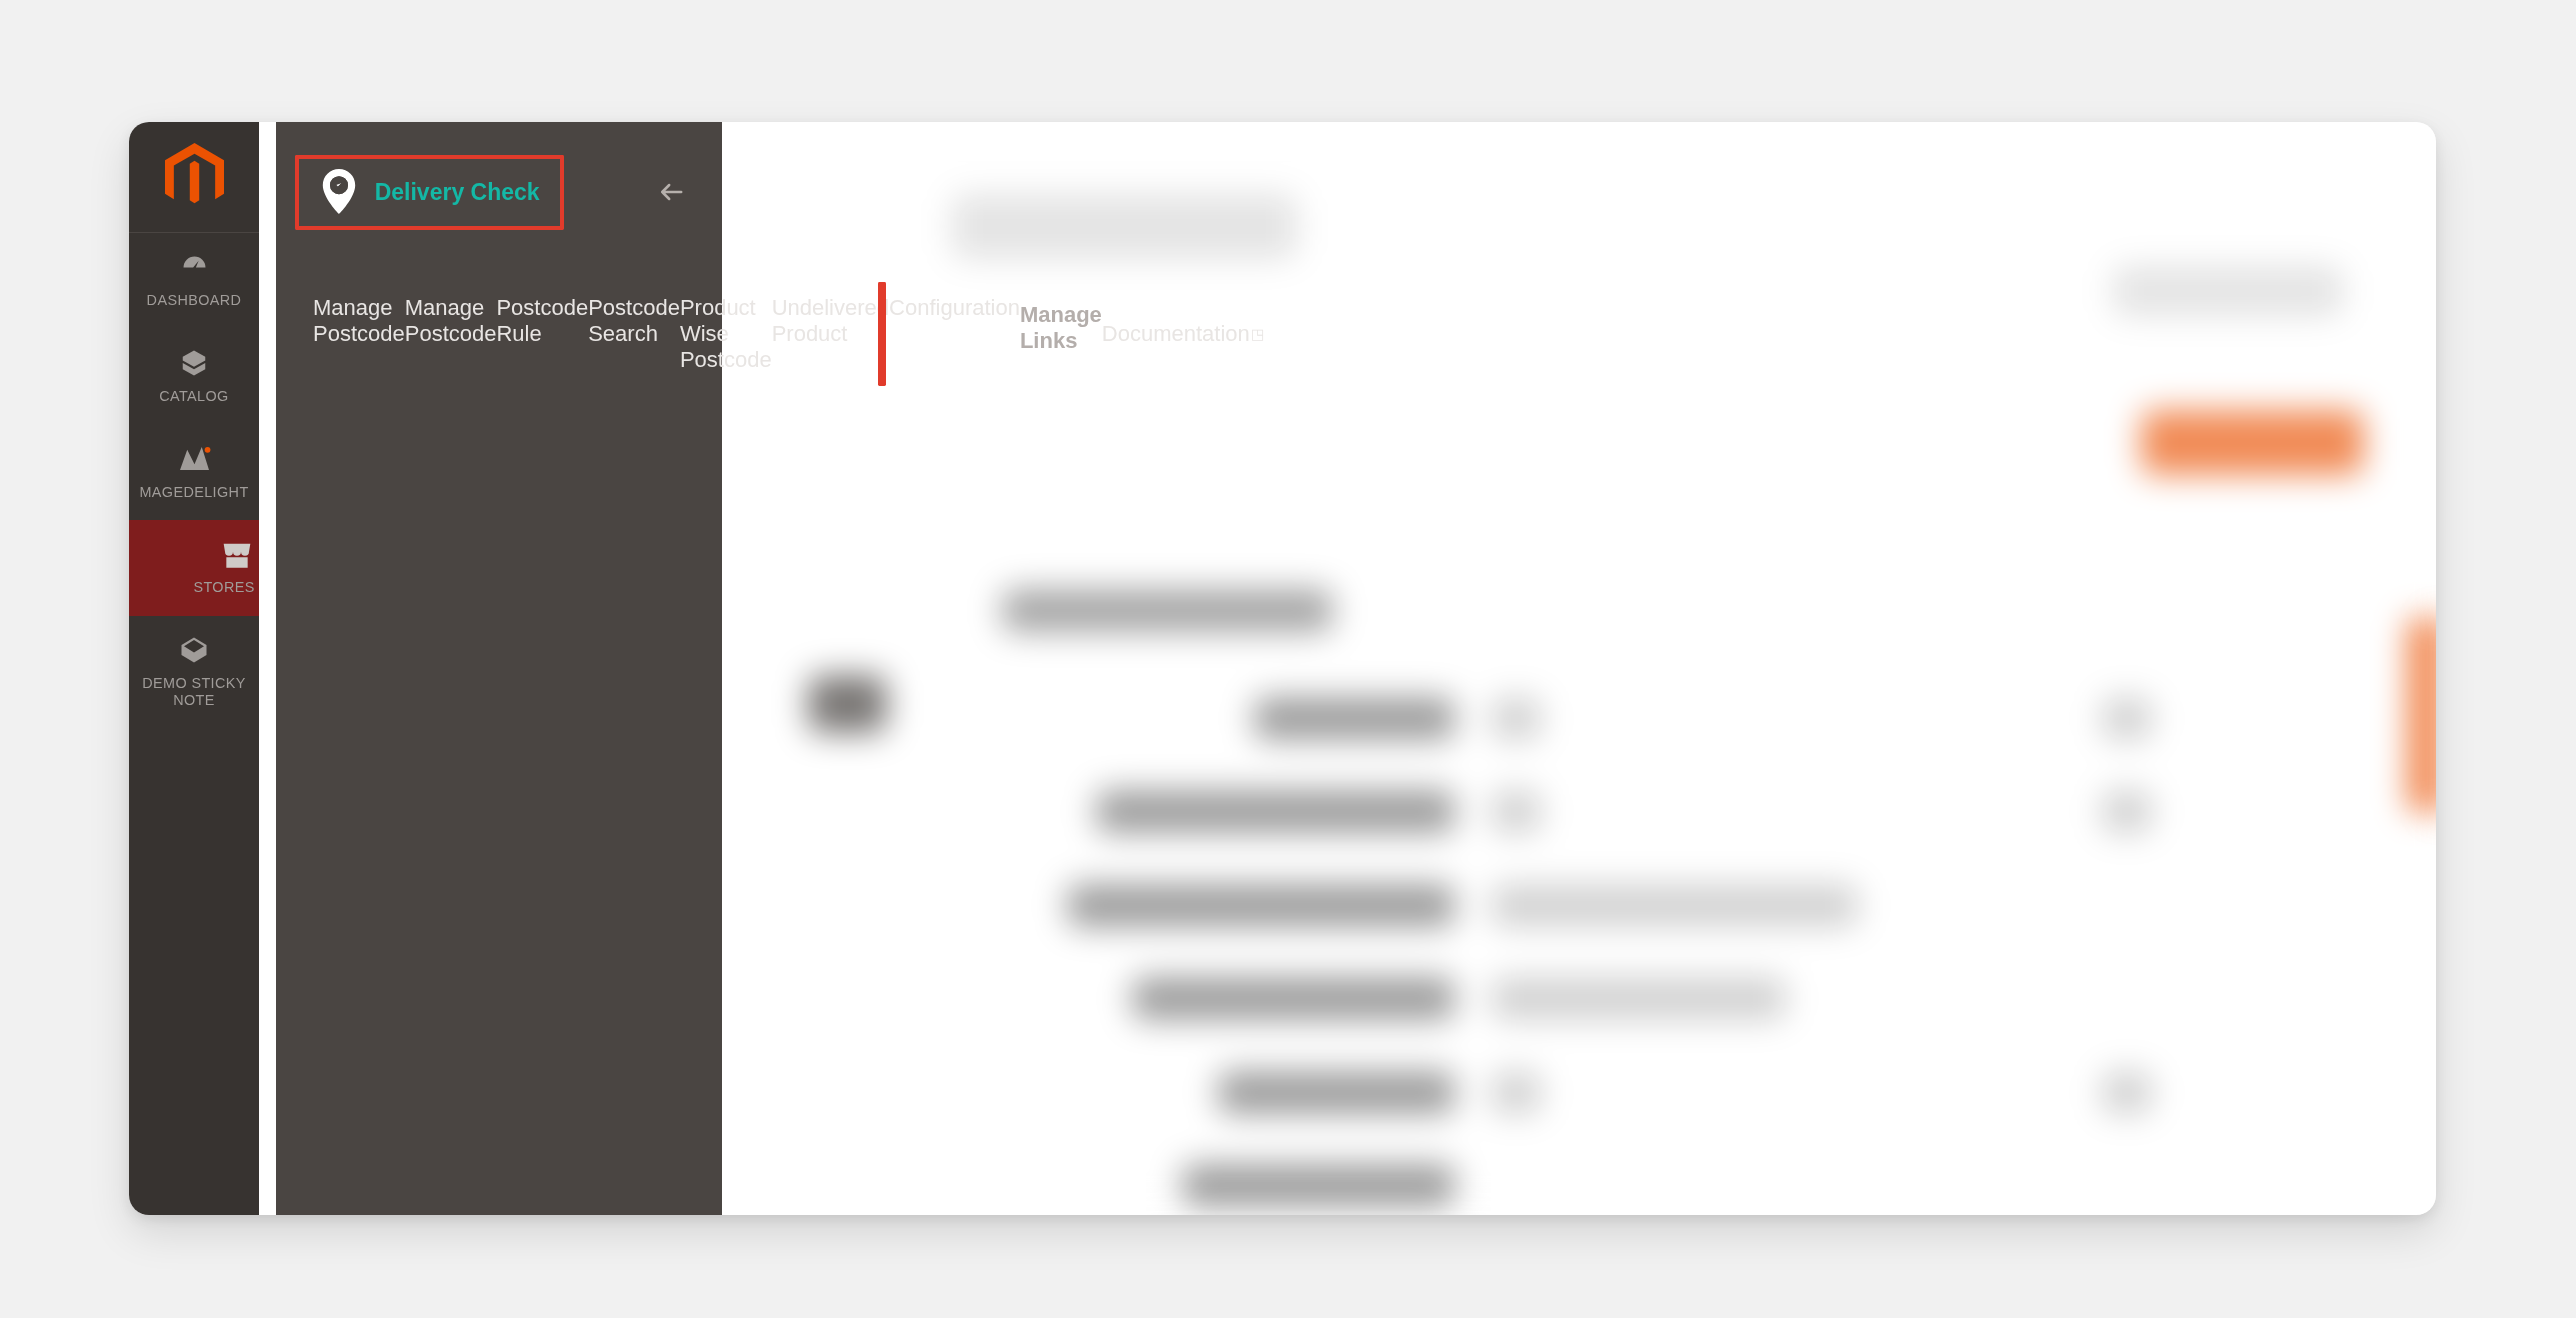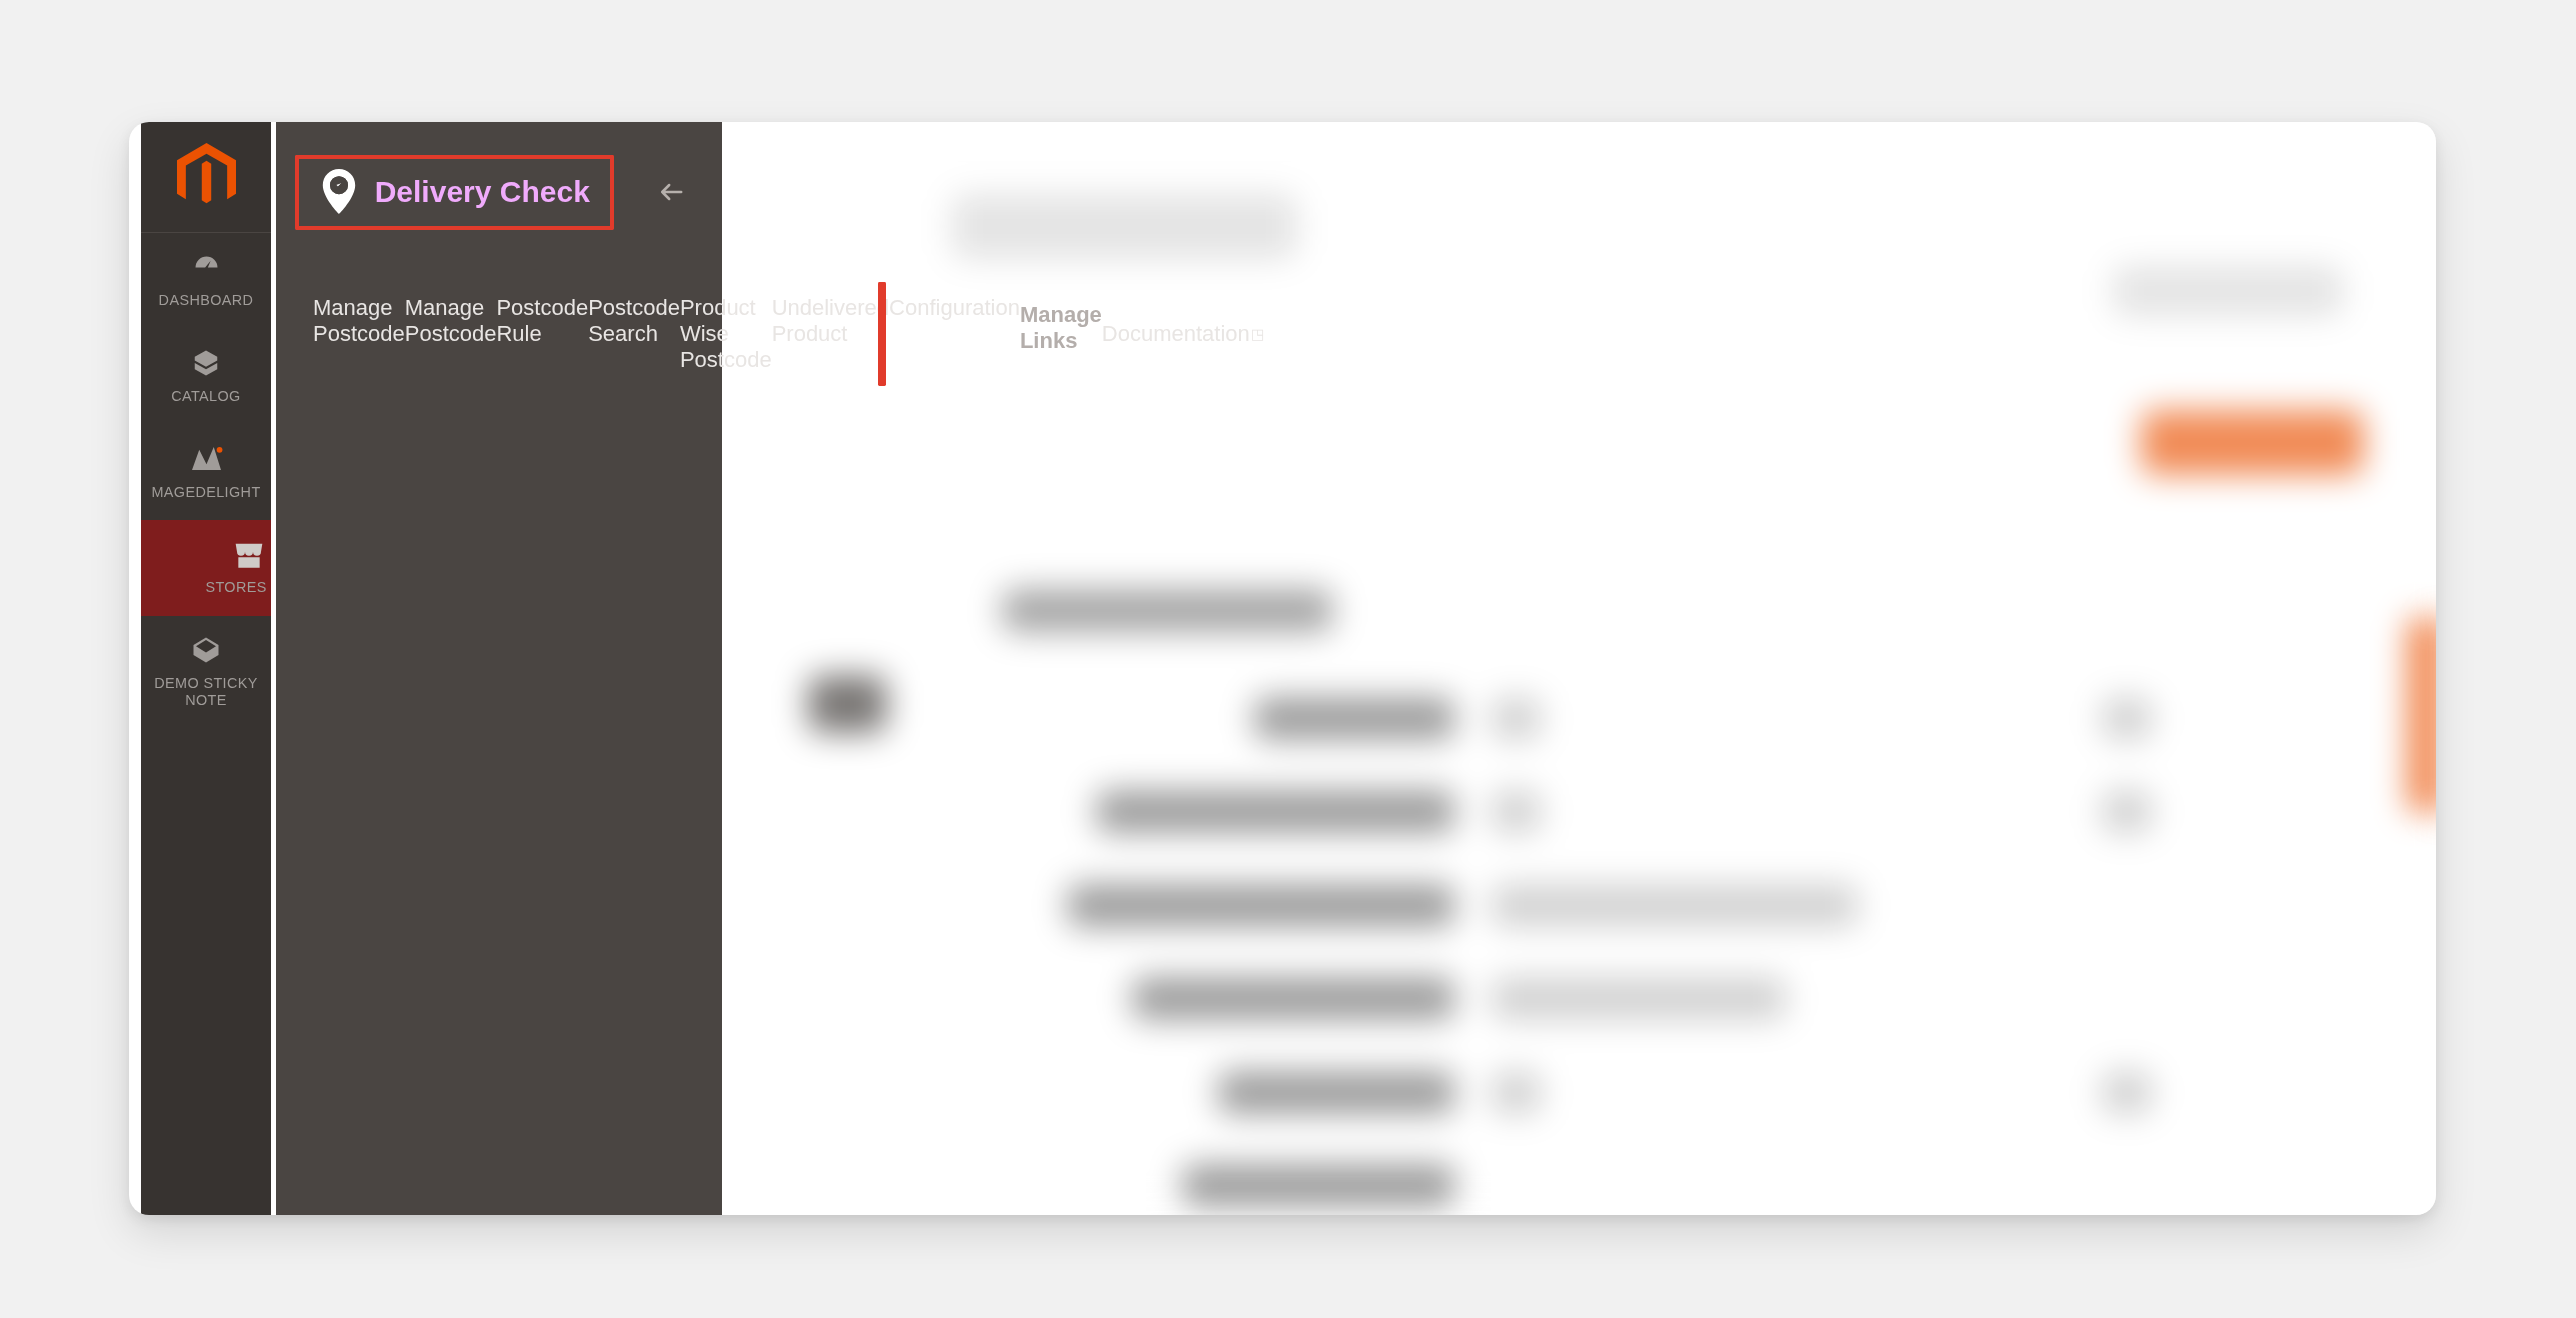--- a/index.html
+++ b/index.html
@@ -25,21 +25,21 @@
     height: 1093px;
     border-radius: 20px;
     background: #ffffff;
     box-shadow: 0 17px 43px rgba(0,0,0,0.12), 0 4.3px 13px rgba(0,0,0,0.08);
     overflow: hidden;
   }
 
   
   .navrail {
     position: absolute;
-    left: 12px; top: 0;
+    left: 0; top: 0;
     width: 130px;
     height: 100%;
     background: #373330;
   }
   .navrail .logo {
     width: 100%;
     height: 111px;
     display: flex;
     align-items: center;
     justify-content: center;
@@ -88,22 +88,22 @@
   .header-group {
     display: flex;
     align-items: center;
     gap: 16px;
     border: 4.3px solid #e13b2b;
     padding: 10px 20px;
     border-radius: 1.4px;
   }
   .loc-icon { width: 40px; height: 47px; display:flex; align-items:flex-start; justify-content:center; }
   .submenu-title {
-    color: #f0abfc;
-    font-size: 30px;
+    color: #14b8a6;
+    font-size: 23px;
     font-weight: 600;
     line-height: 1.08;
   }
   .back-arrow {
     position: absolute;
     right: 33px;
     top: 52px;
     width: 35px; height: 35px;
     display:flex; align-items:center; justify-content:center;
     color: #b6b0ac;

